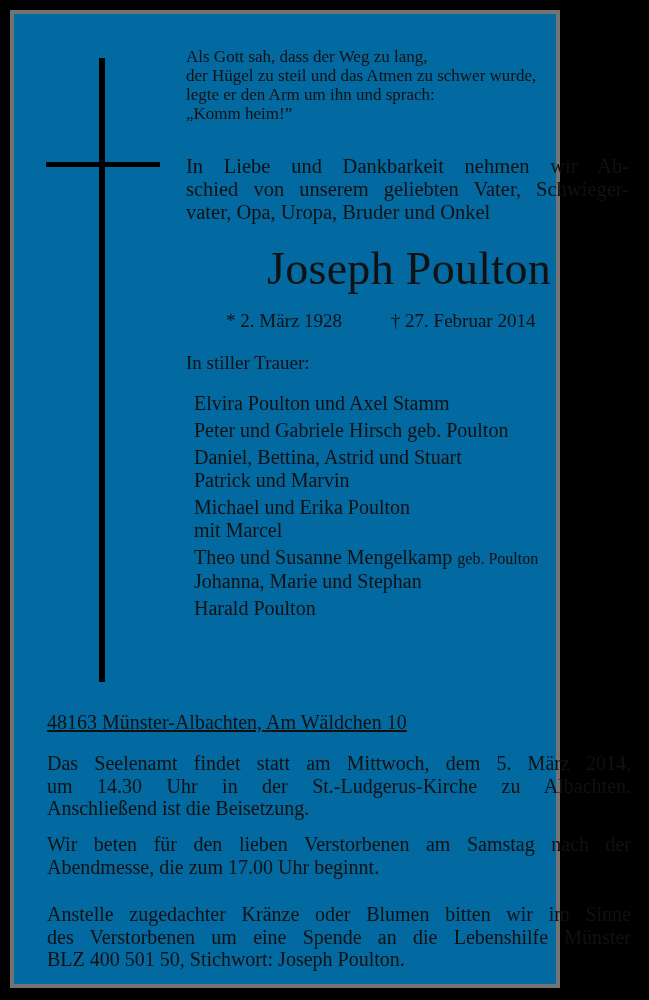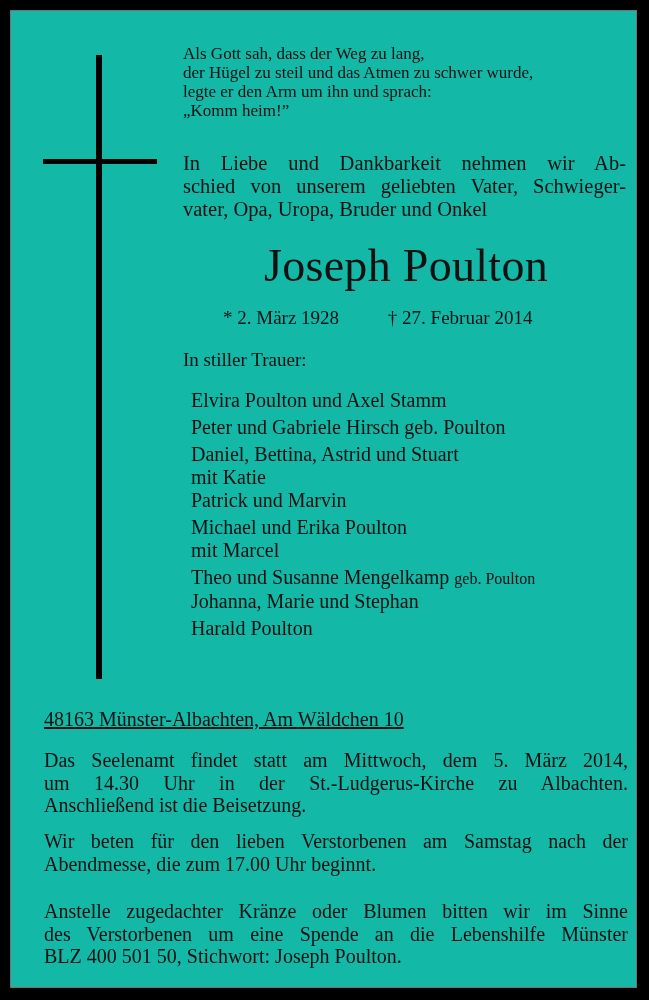--- a/index.html
+++ b/index.html
@@ -12,24 +12,24 @@
       height: 1000px;
       position: relative;
       overflow: hidden;
       font-family: "Liberation Serif", "DejaVu Serif", serif;
       color: #111;
     }
     .card {
       position: absolute;
       left: 10px;
       top: 10px;
-      width: 627px;
+      width: 550px;
       height: 978px;
-      background: #14b8a6;
-      border: 1px solid #737373;
+      background: #0369a1;
+      border: 4px solid #737373;
       box-sizing: border-box;
     }
     .cross-v {
       position: absolute;
       left: 85px;
       top: 44px;
       width: 6px;
       height: 624px;
       background: #000;
     }
@@ -151,21 +151,20 @@
 
   <div class="abs mourners">
     <div class="grp">
       <div>Elvira Poulton und Axel Stamm</div>
     </div>
     <div class="grp">
       <div>Peter und Gabriele Hirsch geb. Poulton</div>
     </div>
     <div class="grp">
       <div>Daniel, Bettina, Astrid und Stuart</div>
-      <div>mit Katie</div>
       <div>Patrick und Marvin</div>
     </div>
     <div class="grp">
       <div>Michael und Erika Poulton</div>
       <div>mit Marcel</div>
     </div>
     <div class="grp">
       <div>
         <span>Theo und Susanne Mengelkamp</span>
         <span class="small">geb. Poulton</span>

